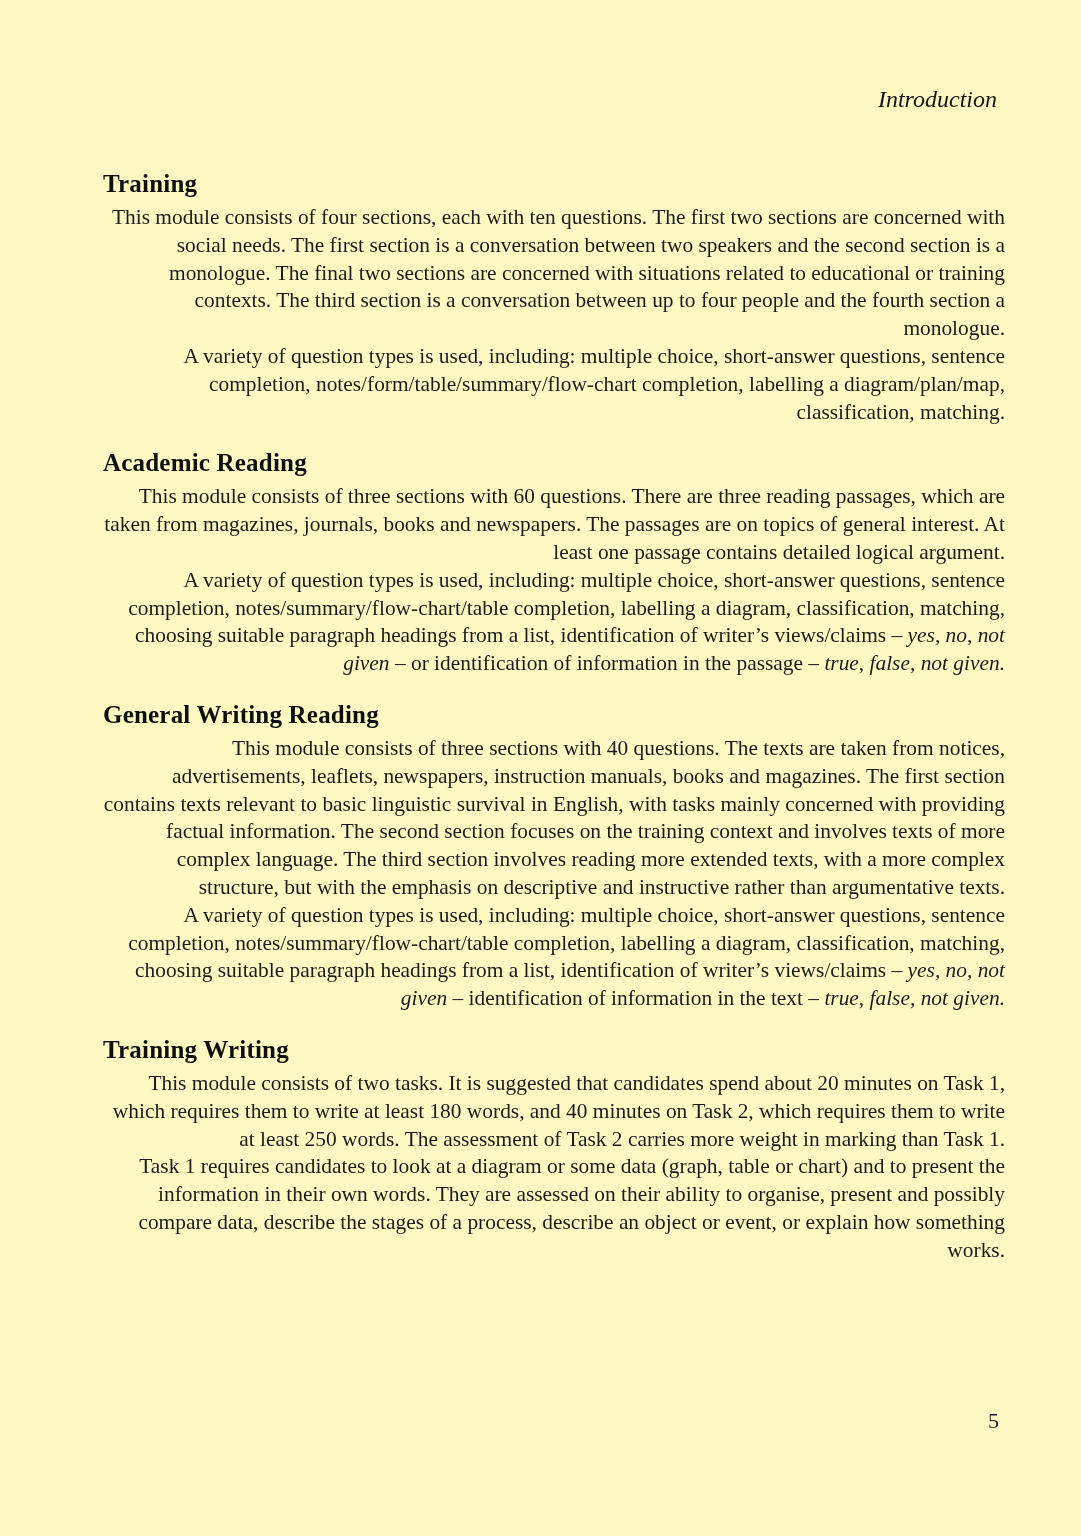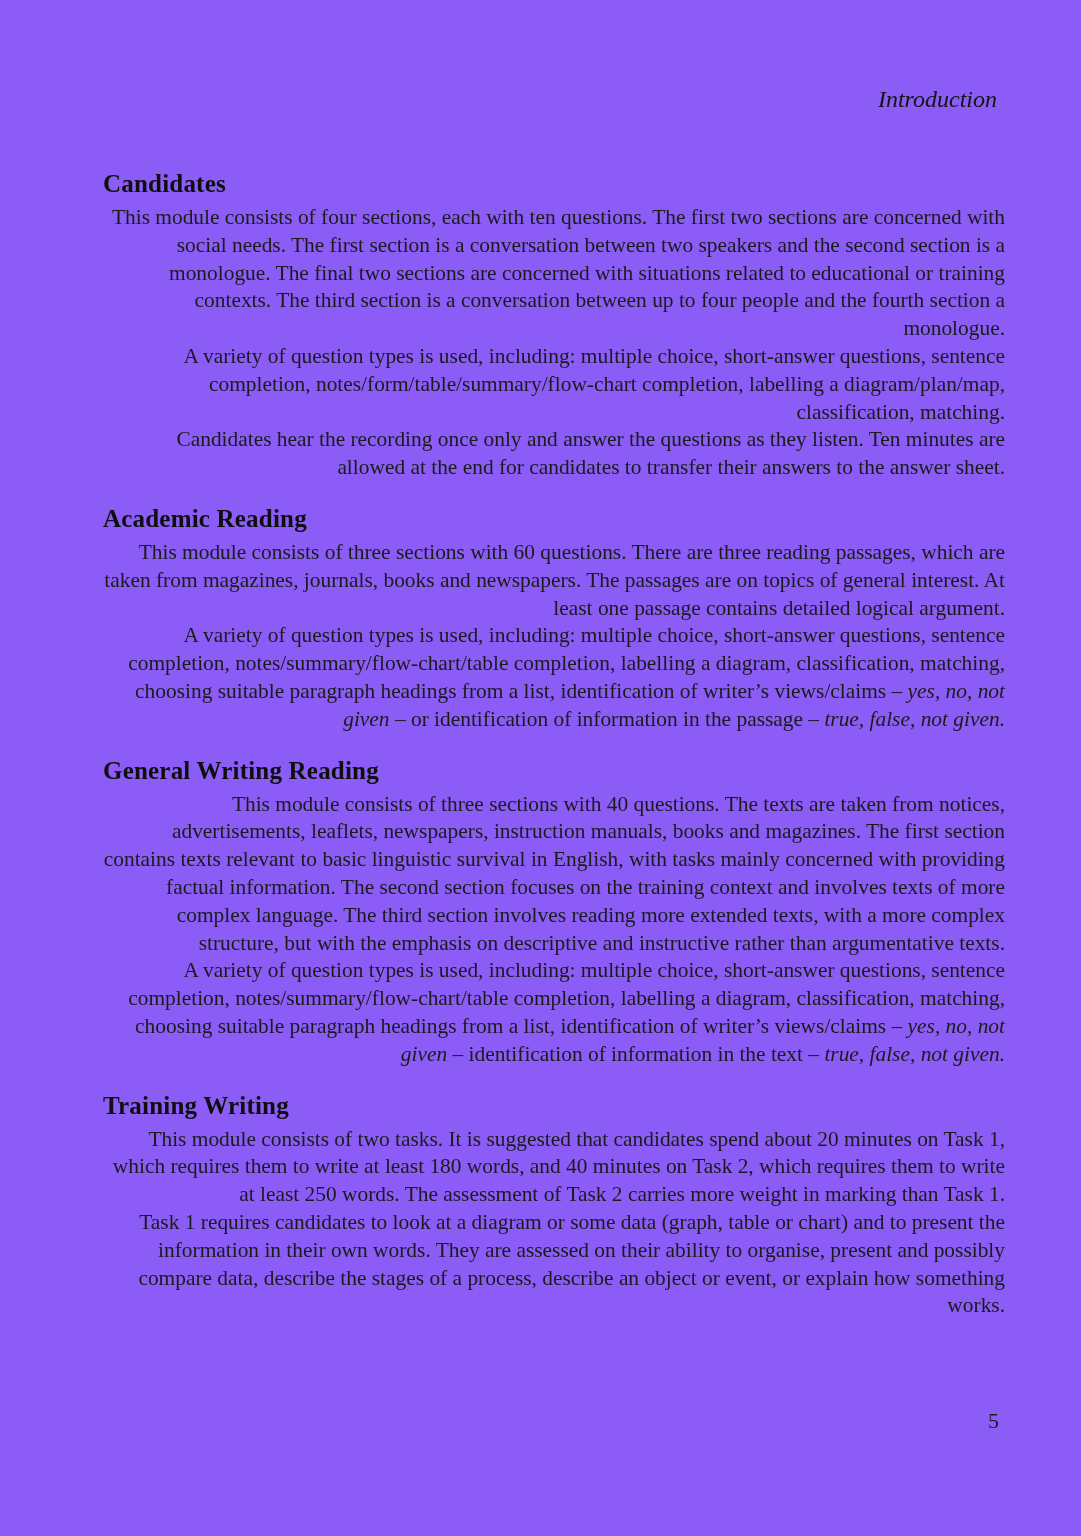--- a/index.html
+++ b/index.html
@@ -5,21 +5,21 @@
   html, body {
     margin: 0;
     padding: 0;
     background: #e8e8e6;
   }
   .page {
     position: relative;
     width: 1081px;
     height: 1536px;
     margin: 0 auto;
-    background: #8b5cf6;
+    background: #fef9c3;
     color: #1b1b1b;
     font-family: "Liberation Serif", serif;
     overflow: hidden;
   }
   .running-head {
     position: absolute;
     top: 86px;
     right: 84px;
     font-style: italic;
     font-size: 24px;
@@ -65,24 +65,23 @@
 </head>
 <body>
 
 <div class="page">
 
   <div class="running-head">Introduction</div>
 
   <div class="content">
 
     <section>
-      <h2>Candidates</h2>
+      <h2>Training</h2>
       <p>This module consists of four sections, each with ten questions. The first two sections are concerned with social needs. The first section is a conversation between two speakers and the second section is a monologue. The final two sections are concerned with situations related to educational or training contexts. The third section is a conversation between up to four people and the fourth section a monologue.</p>
       <p class="indent">A variety of question types is used, including: multiple choice, short-answer questions, sentence completion, notes/form/table/summary/flow-chart completion, labelling a diagram/plan/map, classification, matching.</p>
-      <p class="indent">Candidates hear the recording once only and answer the questions as they listen. Ten minutes are allowed at the end for candidates to transfer their answers to the answer sheet.</p>
     </section>
 
     <section>
       <h2>Academic Reading</h2>
       <p>This module consists of three sections with 60 questions. There are three reading passages, which are taken from magazines, journals, books and newspapers. The passages are on topics of general interest. At least one passage contains detailed logical argument.</p>
       <p class="indent">
         <span>A variety of question types is used, including: multiple choice, short-answer questions, sentence completion, notes/summary/flow-chart/table completion, labelling a diagram, classification, matching, choosing suitable paragraph headings from a list, identification of writer’s views/claims – </span><span class="it">yes, no, not given</span><span> – or identification of information in the passage – </span><span class="it">true, false, not given.</span>
       </p>
     </section>
 

